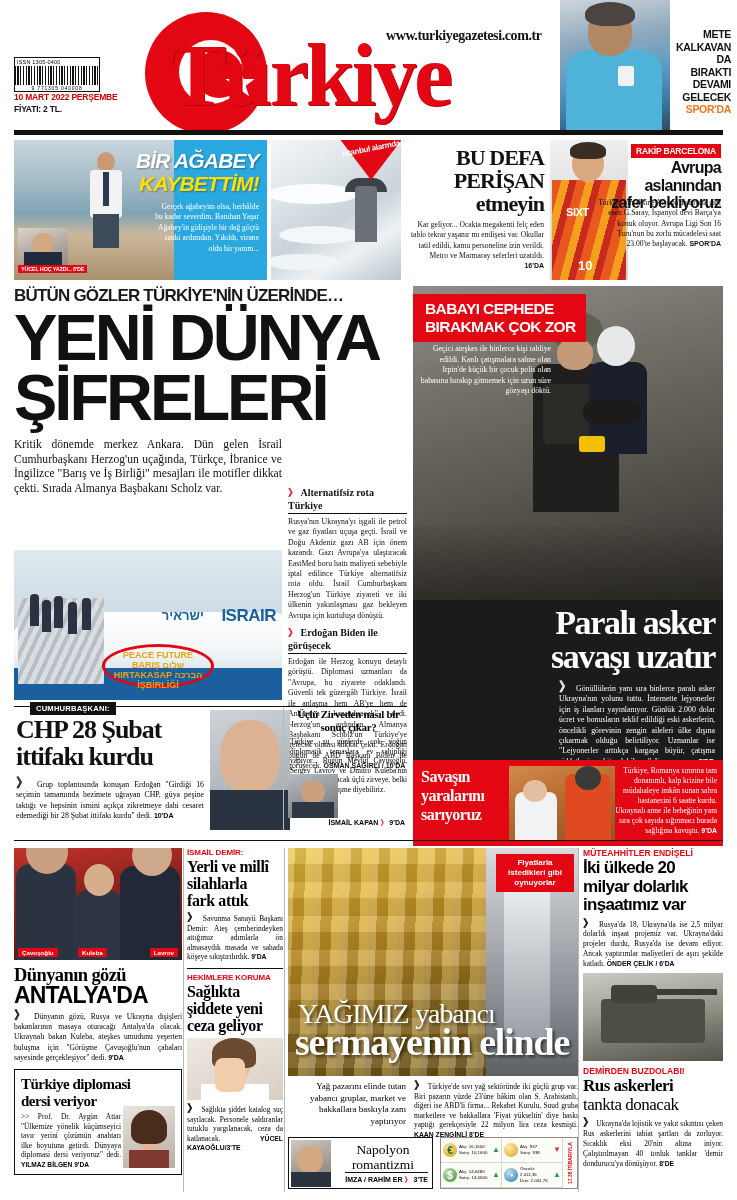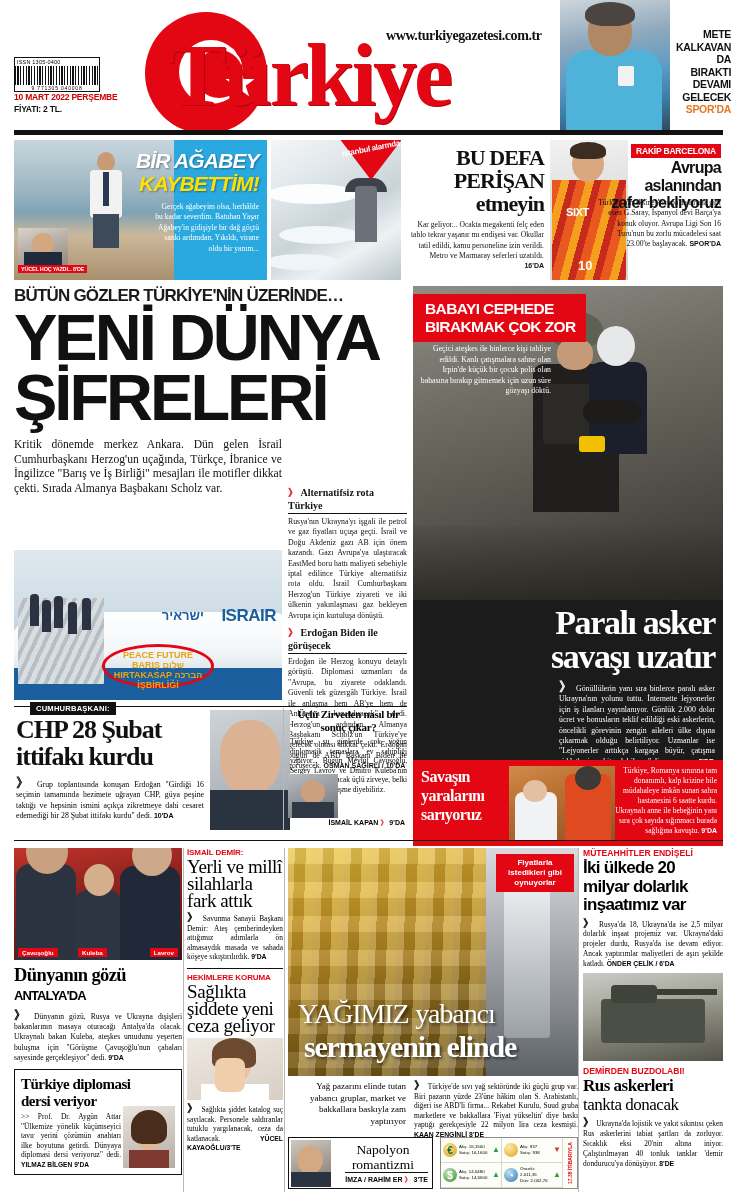--- a/index.html
+++ b/index.html
@@ -243,21 +243,21 @@
   .p1 { left:2px; width:60px; height:96px; background:#2b3240; }
   .p1 .hh { left:10px; top:-34px; width:42px; height:44px; background:#c9a180; }
   .p2 { left:60px; width:48px; height:70px; background:#2e3542; }
   .p2 .hh { left:10px; top:-26px; width:30px; height:32px; background:#d5ae8c; }
   .p3 { left:106px; width:60px; height:94px; background:#212838; }
   .p3 .hh { left:12px; top:-32px; width:40px; height:42px; background:#cda88a; }
   .bl-lbl { position:absolute; bottom:3px; background:#e30613; color:#fff;
      font-family:"Liberation Sans",sans-serif; font-weight:bold; font-size:6.2px; padding:1px 4px; }
   .bl-h1 { margin-top:5px; font-family:"Liberation Serif",serif; font-weight:bold; font-size:18.5px;
      line-height:20px; letter-spacing:-.6px; }
-  .bl-h2 { font-family:"Liberation Sans",sans-serif; font-weight:bold; font-size:13px; letter-spacing:-.9px;
+  .bl-h2 { font-family:"Liberation Sans",sans-serif; font-weight:bold; font-size:23px; letter-spacing:-.9px;
      line-height:21px; }
   .bl-body { margin-top:4px; font-family:"Liberation Serif",serif; font-size:7.6px; line-height:10.2px;
      text-align:justify; }
   .bl-body .gt { font-family:"Liberation Sans",sans-serif; font-weight:bold; font-size:12px; }
   .bl-body b { font-family:"Liberation Sans",sans-serif; font-size:7px; }
 
   .tdbox { margin-top:6px; border:1px solid #111; padding:6px 6px 5px 6px; position:relative; height:106px; }
   .tdbox-h { font-family:"Liberation Serif",serif; font-weight:bold; font-size:15px; line-height:16.5px;
      letter-spacing:-.5px; }
   .tdbox-body { margin-top:3px; width:100px; font-family:"Liberation Serif",serif; font-size:7.4px;
@@ -265,21 +265,21 @@
   .tdbox-body b { font-family:"Liberation Sans",sans-serif; font-size:6.6px; }
   .tdbox-ph { position:absolute; right:6px; bottom:6px; width:52px; height:62px;
      background:linear-gradient(160deg,#e8e4de,#b6ada3); overflow:hidden;}
   .tdbox-ph .f { position:absolute; left:12px; top:10px; width:28px; height:34px; border-radius:50%; background:#e0b694; }
   .tdbox-ph .hr { position:absolute; left:8px; top:4px; width:36px; height:34px; border-radius:50% 50% 30% 30%; background:#4a2c1c; }
   .tdbox-ph .bd { position:absolute; left:6px; top:44px; width:40px; height:20px; background:#7e3a31; }
 
   .bm { position:absolute; left:187px; top:848px; width:96px; }
   .bm-kicker { font-family:"Liberation Sans",sans-serif; font-weight:bold; font-size:8px; color:#e30613;
      letter-spacing:-.1px; }
-  .bm-h { font-family:"Liberation Serif",serif; font-weight:normal; font-size:19px; line-height:17px;
+  .bm-h { font-family:"Liberation Serif",serif; font-weight:bold; font-size:16px; line-height:17px;
      letter-spacing:-.4px; margin-top:1px; }
   .bm-body { margin-top:4px; font-family:"Liberation Serif",serif; font-size:7.4px; line-height:9.6px;
      text-align:justify; }
   .bm-body .gt { font-family:"Liberation Sans",sans-serif; font-weight:bold; font-size:11px; }
   .bm-body b { font-family:"Liberation Sans",sans-serif; font-size:6.8px; }
   .bm-div { border-top:1px solid #111; margin:6px 0 4px 0; }
   .bm-ph { width:96px; height:62px; margin-top:4px; position:relative; overflow:hidden;
      background: linear-gradient(160deg,#efe9e2,#d8cec2); }
   .bm-ph .f { position:absolute; left:30px; top:6px; width:34px; height:40px; border-radius:50%; background:#e9c2a0; }
   .bm-ph .hr { position:absolute; left:25px; top:0px; width:44px; height:30px; border-radius:50% 50% 20% 20%; background:#6b4a2f;}
@@ -296,22 +296,22 @@
   .machine { position:absolute; right:0; top:0; width:92px; height:228px;
      background: linear-gradient(180deg,#d8dadd 0%, #a9adb2 40%, #85898f 70%, #5c6166 100%); }
   .machine:after { content:""; position:absolute; left:18px; top:30px; width:46px; height:160px;
      background: linear-gradient(180deg,#f0f2f4,#9aa0a6); border-radius:4px; }
   .bc-badge { position:absolute; right:4px; top:6px; width:78px; background:#e30613; color:#fff;
      font-family:"Liberation Sans",sans-serif; font-weight:bold; font-size:8px; line-height:10px;
      text-align:center; padding:4px 3px; }
   .bc-h1 { position:absolute; left:10px; bottom:46px; font-family:"Liberation Sans",sans-serif;
      font-weight:bold; font-size:28px; letter-spacing:-1.1px; color:#ffe000; text-shadow:2px 2px 3px rgba(0,0,0,.55);}
   .bc-h1 span { color:#fff; font-family:"Liberation Serif",serif; font-weight:normal; }
-  .bc-h2 { position:absolute; left:16px; bottom:12px; font-family:"Liberation Serif",serif;
-     font-weight:bold; font-size:30px; letter-spacing:-1.2px; color:#fff; text-shadow:2px 2px 3px rgba(0,0,0,.55);}
+  .bc-h2 { position:absolute; left:7px; bottom:12px; font-family:"Liberation Serif",serif;
+     font-weight:bold; font-size:38px; letter-spacing:-1.2px; color:#fff; text-shadow:2px 2px 3px rgba(0,0,0,.55);}
   .bc-cols { display:flex; gap:8px; margin-top:5px; }
   .bc-c1 { width:118px; text-align:right; font-family:"Liberation Serif",serif; font-size:9px;
      line-height:11.6px; }
   .bc-c2 { width:164px; font-family:"Liberation Serif",serif; font-size:7.4px; line-height:9.6px; text-align:justify; }
   .bc-c2 .gt { font-family:"Liberation Sans",sans-serif; font-weight:bold; font-size:11px; }
   .bc-c2 b { font-family:"Liberation Sans",sans-serif; font-size:6.8px; }
 
   .napbox { position:absolute; left:288px; top:1137px; width:145px; height:52px; border:1px solid #111; }
   .nap-ph { position:absolute; left:2px; top:2px; width:40px; height:47px;
      background: linear-gradient(160deg,#cfc8bf,#7d766d); overflow:hidden; }

